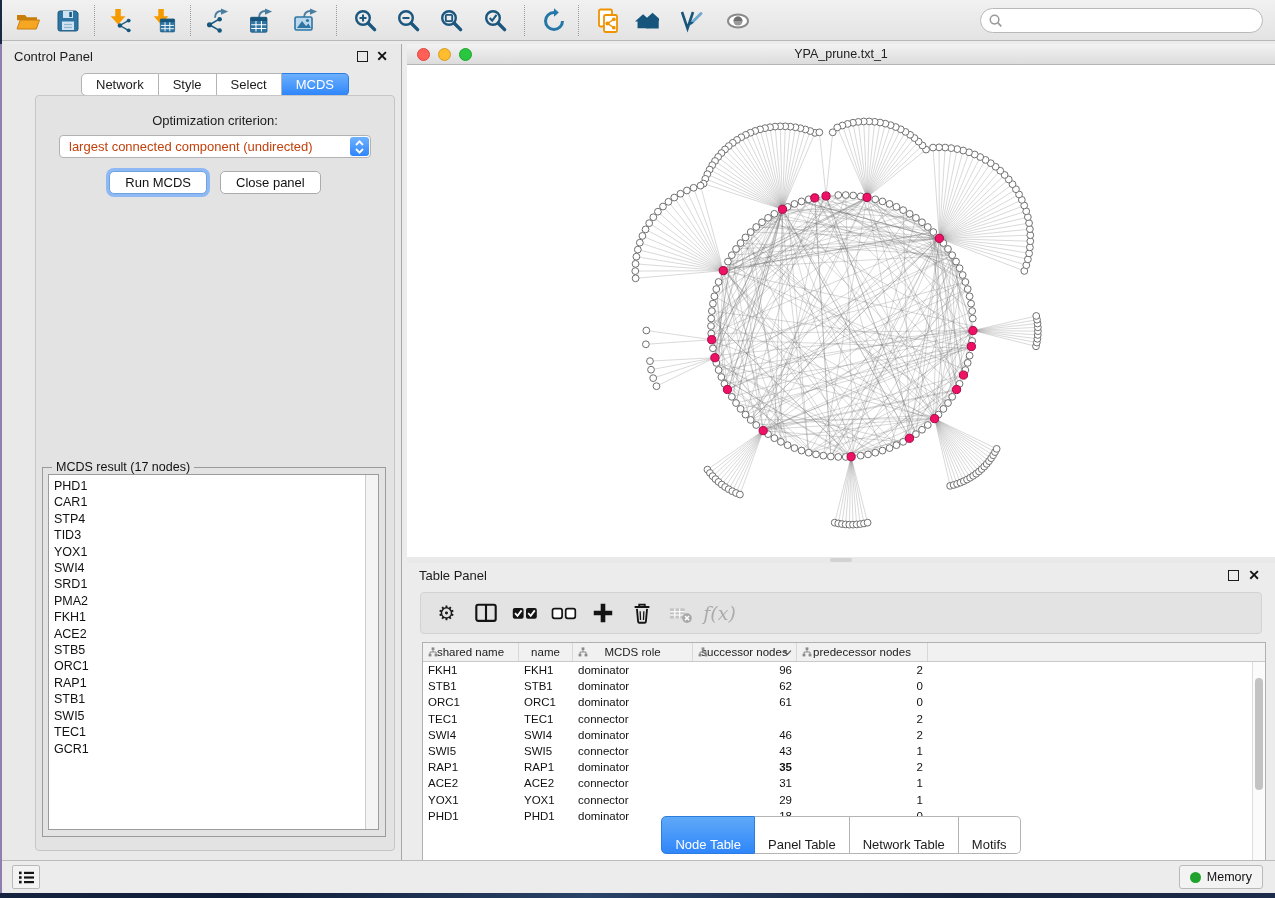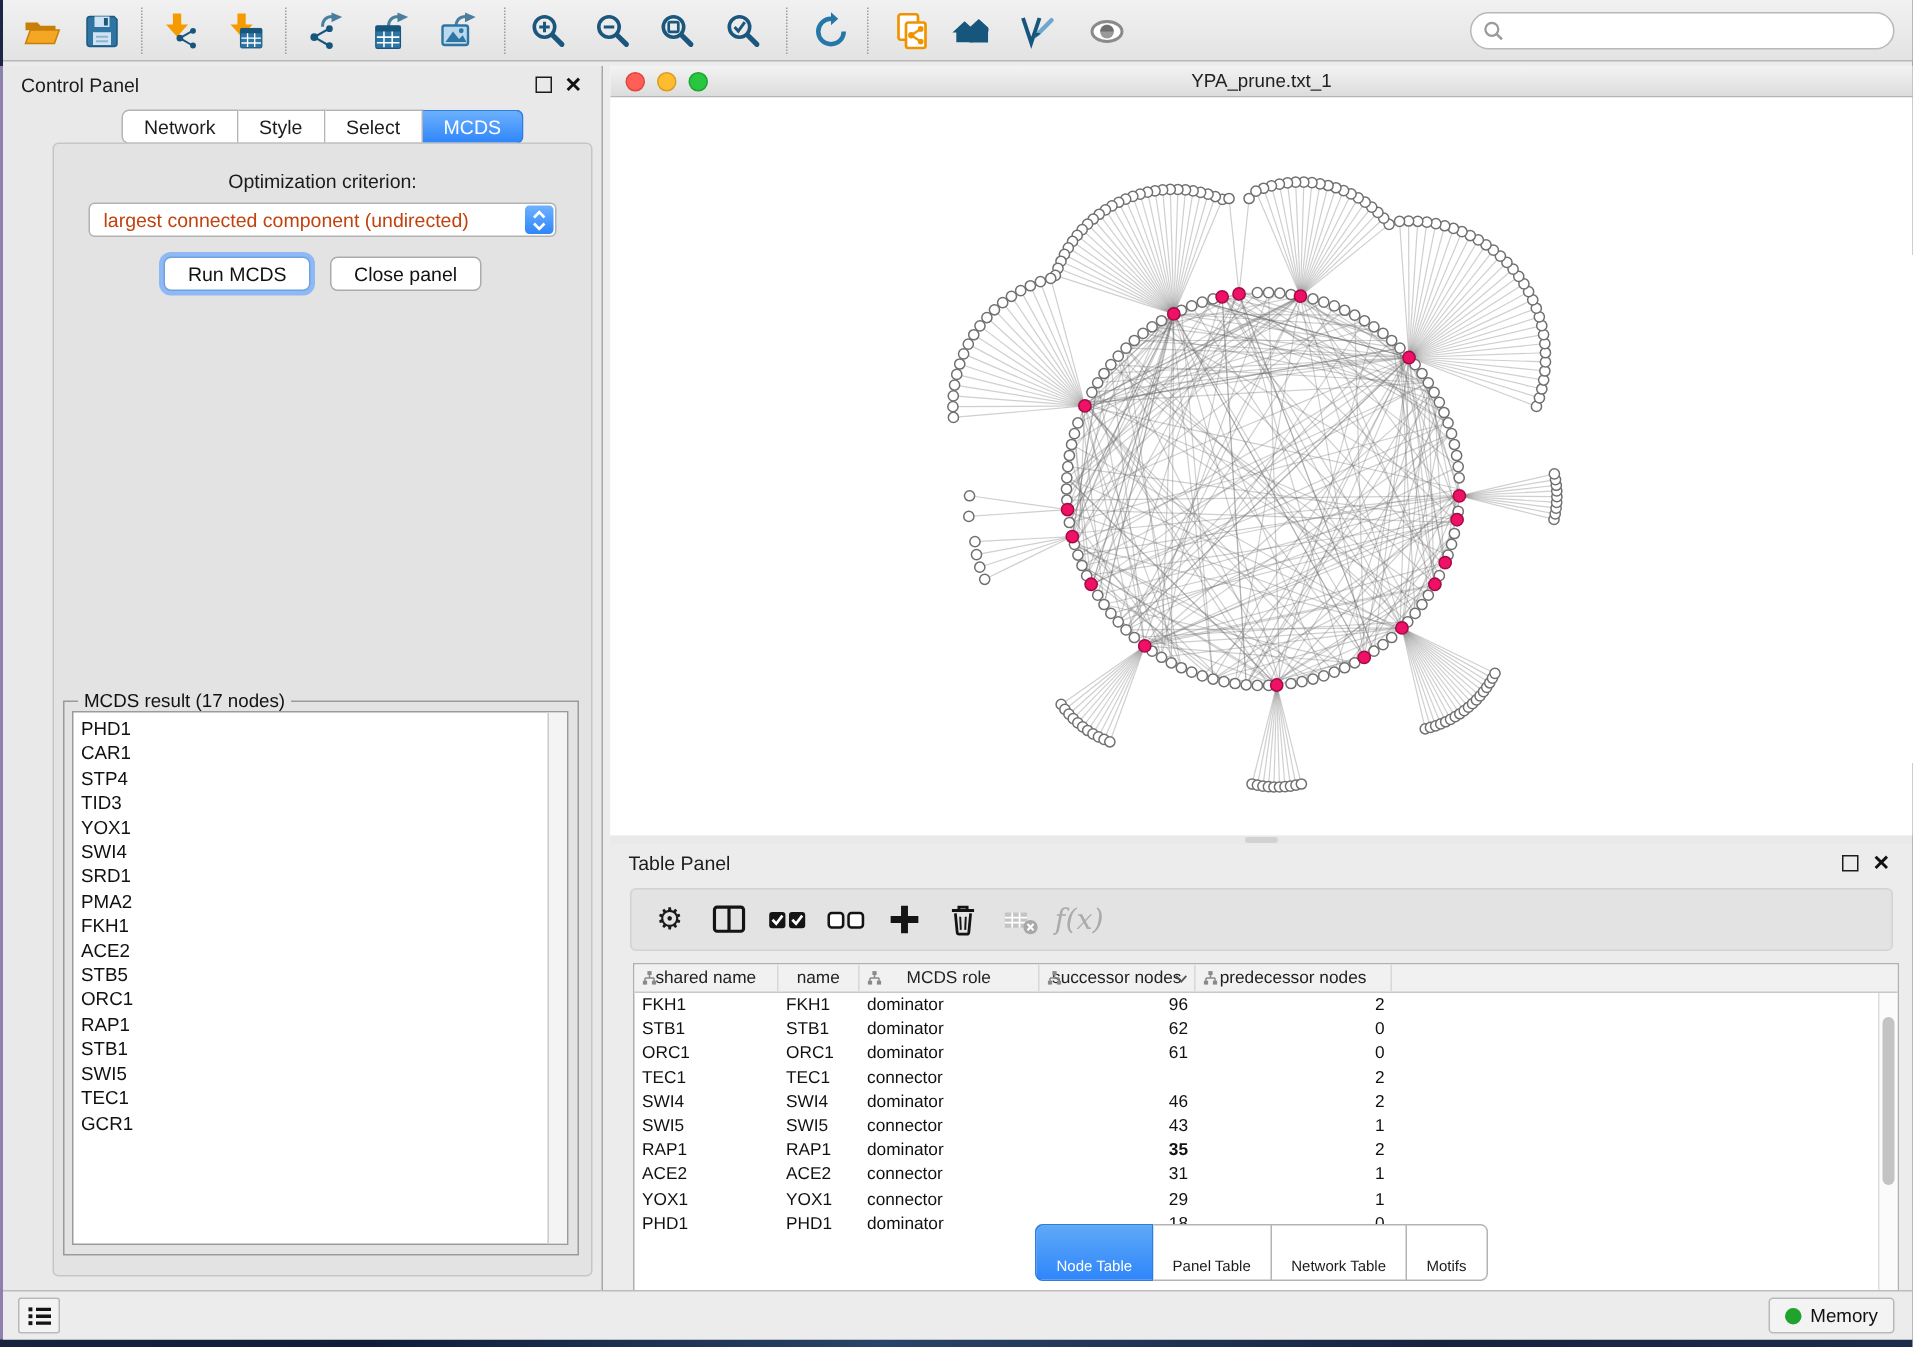--- a/index.html
+++ b/index.html
@@ -80,21 +80,21 @@
   .nt-hcell .tree-ic { position:absolute; left:5px; top:4px; }
   .nt-hcell .sort-ic { position:absolute; right:4px; top:6px; }
   .nt-row { display:flex; height:16.2px; cursor:default; }
   .nt-cell { font-size:11.5px; color:#111; line-height:16.2px; overflow:hidden; white-space:nowrap; }
   .nt-cell.l { padding-left:5px; text-align:left; }
   .nt-cell.r { padding-right:5px; text-align:right; }
   .nt-scroll { position:absolute; right:0; top:19px; bottom:0; width:13px; background:#fbfbfb; border-left:1px solid #ddd; }
   .nt-thumb { position:absolute; left:2px; top:16px; width:8px; height:112px; background:#c3c3c3; border-radius:4px; cursor:pointer; }
 
   .tp-tabs { position:absolute; left:0; right:0; bottom:6px; display:flex; justify-content:center; }
-  .seg-tab { height:21px; line-height:19px; padding:18px 13px; font-size:10px; color:#1c1c1c; background:#fff;
+  .seg-tab { height:21px; line-height:19px; padding:18px 13px; font-size:13px; color:#1c1c1c; background:#fff;
     border:1px solid #b4b4b4; border-left:none; cursor:pointer; }
   .seg-tab:first-child { border-left:1px solid #b4b4b4; border-radius:5px 0 0 5px; }
   .seg-tab:last-child { border-radius:0 5px 5px 0; }
   .seg-tab.active { background:linear-gradient(#5fa9f8,#2f86fb); color:#fff; border-color:#2d7ce0; }
 
   
   .status-bar { position:absolute; left:0; right:0; top:860px; height:33px; background:#ececec; border-top:1px solid #bcbcbc; }
   .list-btn { position:absolute; left:10px; top:4px; width:28px; height:24px; background:#f3f3f3;
     border:1px solid #b9b9b9; border-radius:2px; display:flex; align-items:center; justify-content:center; cursor:pointer; }
   .mem-btn { position:absolute; right:12px; top:4px; height:24px; background:#f3f3f3; border:1px solid #b9b9b9;

